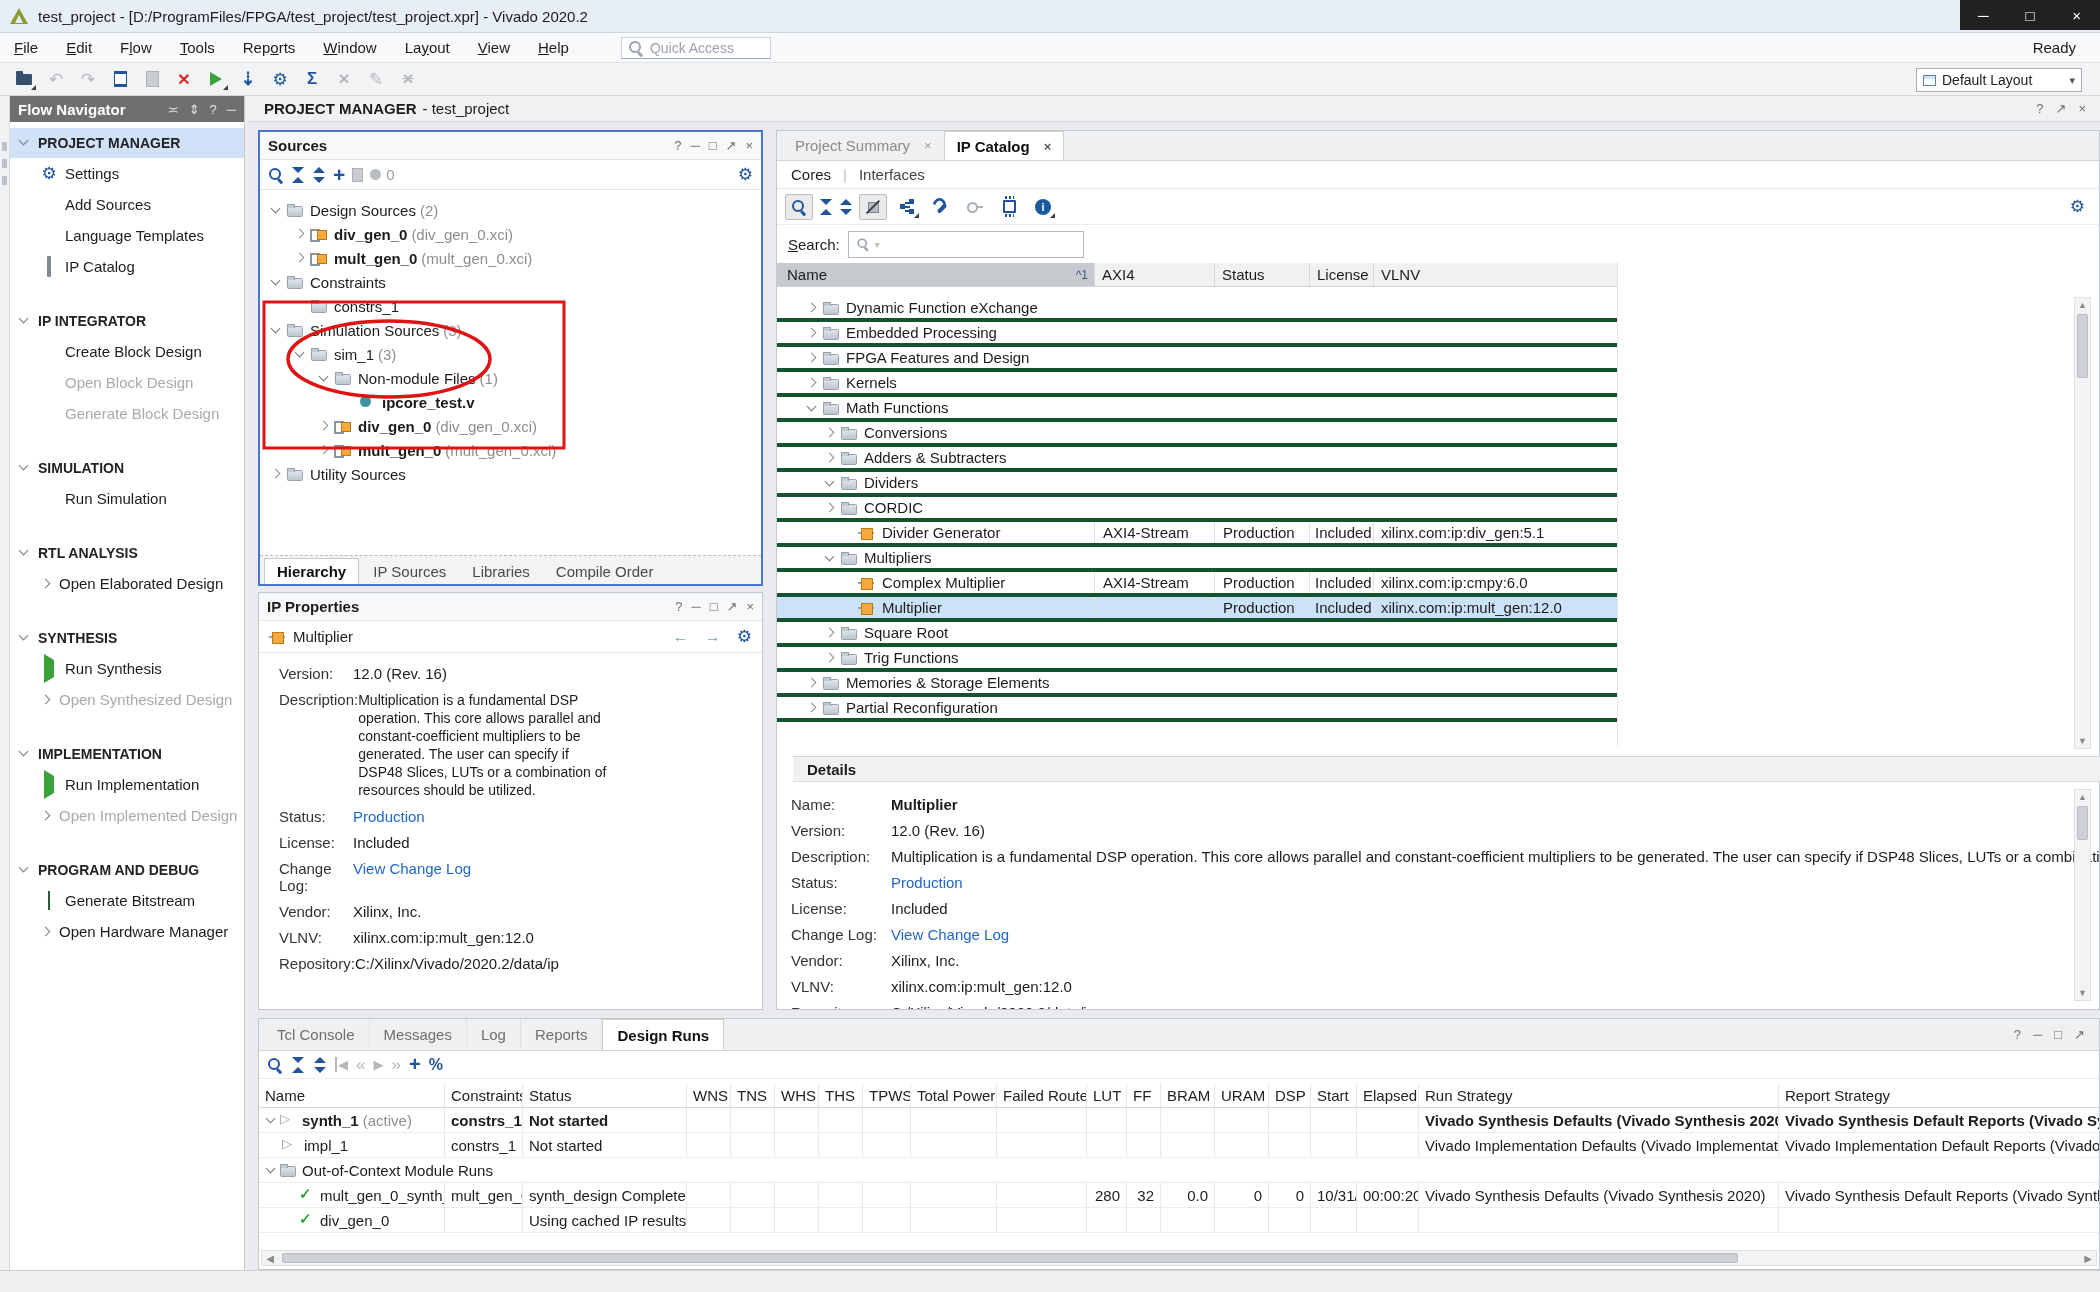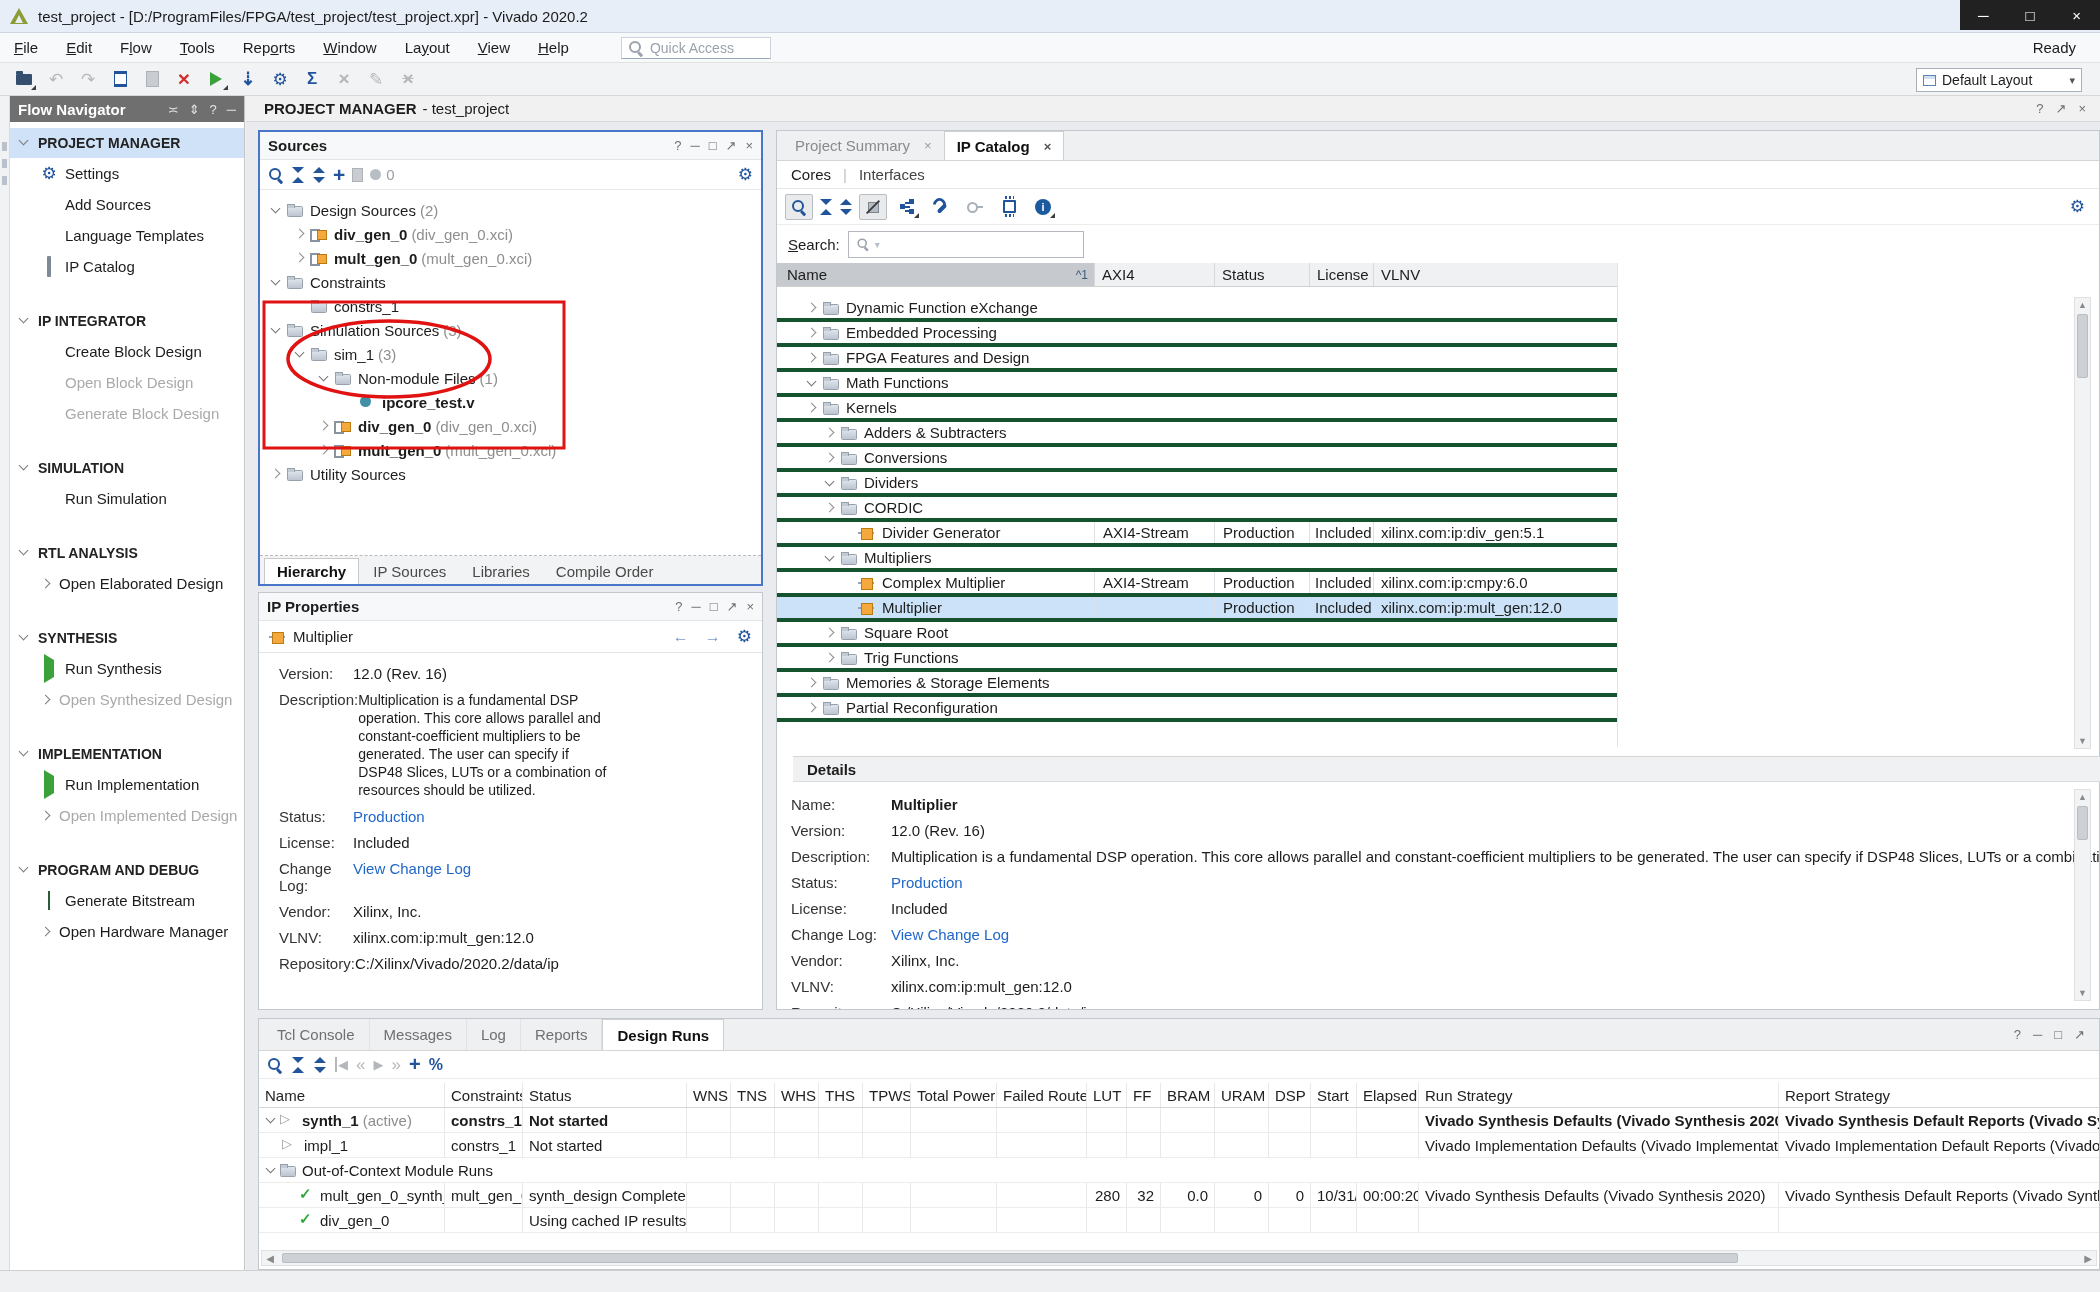--- a/index.html
+++ b/index.html
@@ -757,59 +757,59 @@
             <span>FPGA Features and Design</span>
           </span>
           <span class="ccell"></span>
           <span class="ccell w95"></span>
           <span class="ccell w64"></span>
           <span class="ccell w244"></span>
         </div>
 
         <div class="crow" data-ind="1">
           <span class="cname">
+            <span class="carr" data-arr="&gt;"></span>
+            <span class="ti" data-icon="folder-icon"></span>
+            <span>Kernels</span>
+          </span>
+          <span class="ccell"></span>
+          <span class="ccell w95"></span>
+          <span class="ccell w64"></span>
+          <span class="ccell w244"></span>
+        </div>
+
+        <div class="crow" data-ind="1">
+          <span class="cname">
             <span class="carr" data-arr="v"></span>
             <span class="ti" data-icon="folder-icon"></span>
             <span>Math Functions</span>
           </span>
           <span class="ccell"></span>
           <span class="ccell w95"></span>
           <span class="ccell w64"></span>
           <span class="ccell w244"></span>
         </div>
 
-        <div class="crow" data-ind="1">
+        <div class="crow" data-ind="2">
           <span class="cname">
             <span class="carr" data-arr="&gt;"></span>
             <span class="ti" data-icon="folder-icon"></span>
-            <span>Kernels</span>
+            <span>Conversions</span>
           </span>
           <span class="ccell"></span>
           <span class="ccell w95"></span>
           <span class="ccell w64"></span>
           <span class="ccell w244"></span>
         </div>
 
         <div class="crow" data-ind="2">
           <span class="cname">
             <span class="carr" data-arr="&gt;"></span>
             <span class="ti" data-icon="folder-icon"></span>
             <span>Adders &amp; Subtracters</span>
-          </span>
-          <span class="ccell"></span>
-          <span class="ccell w95"></span>
-          <span class="ccell w64"></span>
-          <span class="ccell w244"></span>
-        </div>
-
-        <div class="crow" data-ind="2">
-          <span class="cname">
-            <span class="carr" data-arr="&gt;"></span>
-            <span class="ti" data-icon="folder-icon"></span>
-            <span>Conversions</span>
           </span>
           <span class="ccell"></span>
           <span class="ccell w95"></span>
           <span class="ccell w64"></span>
           <span class="ccell w244"></span>
         </div>
 
         <div class="crow" data-ind="2">
           <span class="cname">
             <span class="carr" data-arr="v"></span>

